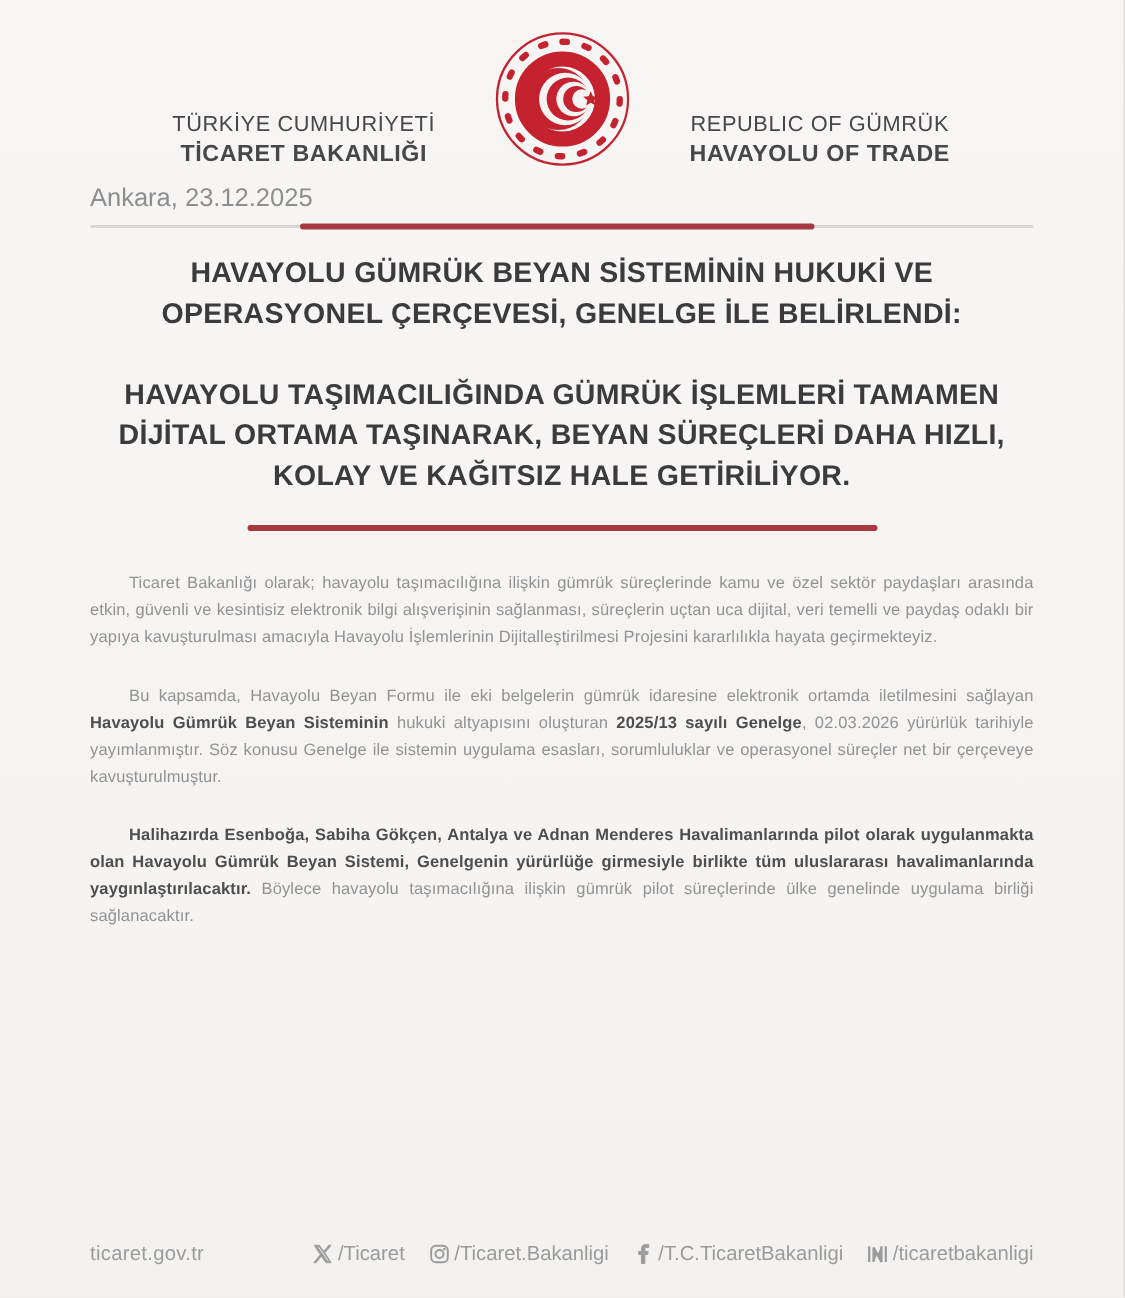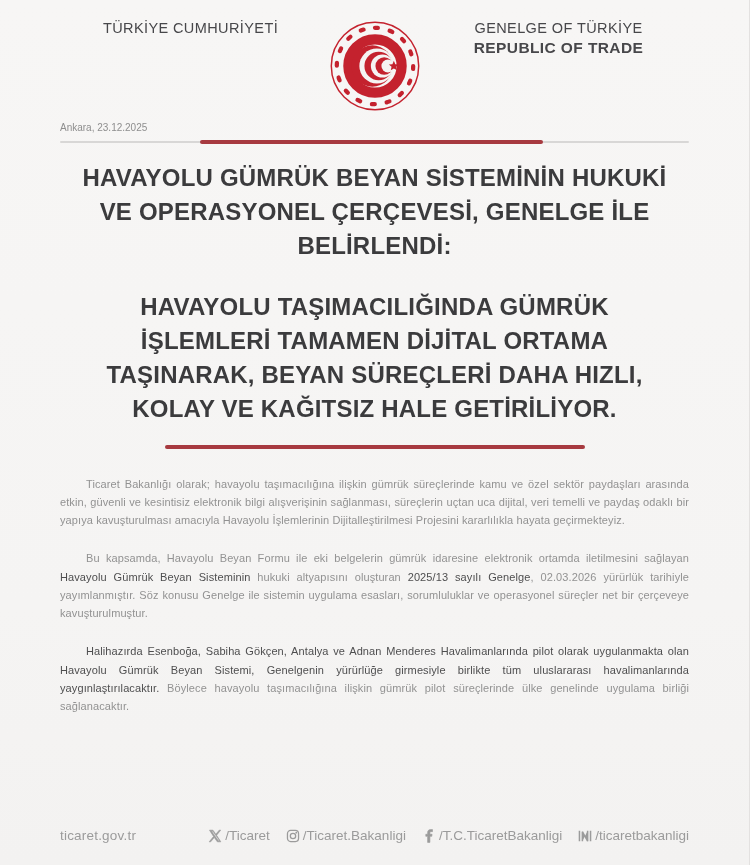--- a/index.html
+++ b/index.html
@@ -13,51 +13,51 @@
     width:750px;height:865px;
     background:linear-gradient(180deg,#f7f6f5 0%,#f5f4f3 70%,#f3f2f1 100%);
     box-sizing:border-box;
     display:flex;flex-direction:column;
     padding:14px 60px 18px 60px;
     position:relative;
     border-right:1px solid #e3e1e0;
   }
   
   .header{
-    display:flex;align-items:flex-start;justify-content:center;
-    gap:28px;margin-top:6px;
+    display:flex;align-items:flex-end;justify-content:center;
+    gap:16px;margin-top:6px;
   }
   .org-block{width:220px;text-align:center;color:#47474a;}
   .org-line1{font-size:14.5px;font-weight:500;letter-spacing:.4px;margin-bottom:3px;}
   .org-line2{font-size:15.5px;font-weight:700;letter-spacing:.4px;}
   .logo-wrap{width:92px;height:92px;flex:0 0 auto;}
   .logo-wrap svg{width:92px;height:92px;display:block;}
   
-  .dateline{margin-top:10px;font-size:10px;color:#8e8e8e;}
+  .dateline{margin-top:10px;font-size:17px;color:#8e8e8e;}
   .divider{position:relative;margin-top:7px;height:4px;}
   .divider .gray{position:absolute;left:0;right:0;top:1px;height:2px;background:#d8d7d6;border-radius:2px;}
   .divider .red{position:absolute;left:140px;width:343px;top:0;height:4px;background:#a73a40;border-radius:2px;}
   
   .headline{
     margin:0 auto;width:600px;text-align:center;
-    font-size:24px;font-weight:700;color:#3b3b3d;
+    font-size:19px;font-weight:700;color:#3b3b3d;
     line-height:1.42;letter-spacing:.2px;
   }
   .headline.h1{margin-top:17px;}
   .headline.h2{margin-top:27px;}
   .red-rule{width:420px;height:4px;background:#a73a40;border-radius:2px;margin:18px auto 0 auto;}
   
   .body-text{margin-top:6px;}
   .body-text p{
     margin:20px 0 0 0;
     font-size:11px;line-height:1.66;color:#929292;
     text-align:justify;text-indent:26px;
     letter-spacing:.1px;
   }
-  .body-text p .b{font-weight:400;color:#4e4e4f;margin-top:48px;}
+  .body-text p .b{font-weight:700;color:#4e4e4f;margin-top:48px;}
   
   .footer{
     margin-top:auto;
     display:flex;align-items:center;justify-content:space-between;
     font-size:13.5px;color:#9b9b9b;
     padding-bottom:4px;
   }
   .website{letter-spacing:.2px;}
   .socials{display:flex;align-items:center;gap:16px;}
   .social{display:flex;align-items:center;gap:3px;}
@@ -65,20 +65,21 @@
   .social .handle{color:#9b9b9b;}
 </style>
 </head>
 <body>
 
 <div class="page">
 
   <div class="header">
     <div class="org-block">
       <div class="org-line1">TÜRKİYE CUMHURİYETİ</div>
+      <div class="org-line2">TİCARET BAKANLIĞI</div>
     </div>
 
     <div class="logo-wrap">
       <svg viewBox="0 0 100 100" aria-hidden="true">
 
         <circle cx="50" cy="50" r="47.5" fill="none" stroke="#c4222e" stroke-width="1.6"></circle>
 
         <circle cx="50" cy="50" r="41.5" fill="none" stroke="#c4222e" stroke-width="4.6" stroke-dasharray="3.2 13.1" stroke-linecap="round" transform="rotate(-90 50 50)"></circle>
 
         <circle cx="50" cy="50" r="29" fill="none" stroke="#c4222e" stroke-width="11"></circle>
@@ -88,22 +89,22 @@
         <circle cx="54" cy="50" r="15.5" fill="#c4222e"></circle>
         <circle cx="58" cy="50" r="12.5" fill="#f5f4f3"></circle>
         <circle cx="60" cy="50" r="9.5" fill="#c4222e"></circle>
         <circle cx="64" cy="50" r="7" fill="#f5f4f3"></circle>
 
         <path fill="#c4222e" d="M70.5 44.4l1.55 3.6 3.9.33-2.96 2.57.89 3.82-3.38-2.03-3.38 2.03.89-3.82-2.96-2.57 3.9-.33z"></path>
       </svg>
     </div>
 
     <div class="org-block">
-      <div class="org-line1">GENELGE OF TÜRKİYE</div>
-      <div class="org-line2">REPUBLIC OF TRADE</div>
+      <div class="org-line1">REPUBLIC OF GÜMRÜK</div>
+      <div class="org-line2">HAVAYOLU OF TRADE</div>
     </div>
   </div>
 
   <div class="dateline">Ankara, 23.12.2025</div>
 
   <div class="divider">
     <div class="gray"></div>
     <div class="red"></div>
   </div>
 

